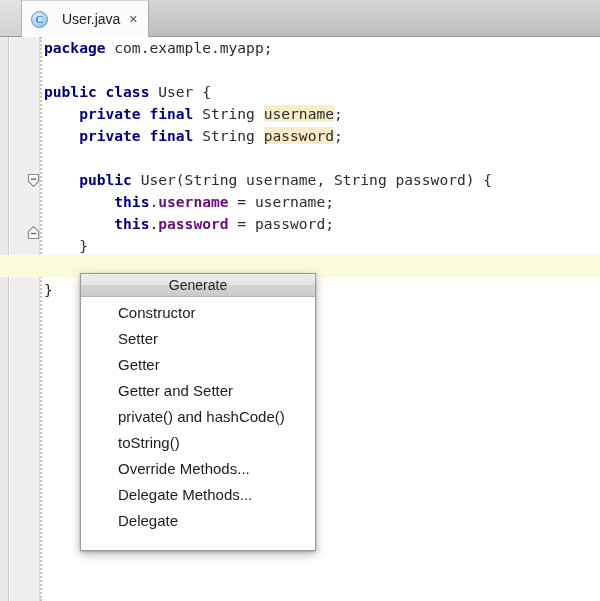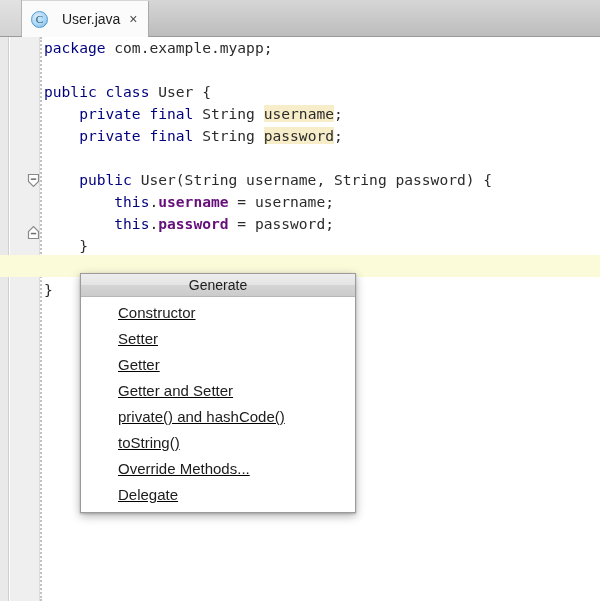--- a/index.html
+++ b/index.html
@@ -129,49 +129,48 @@
     position: absolute;
     left: 44px; top: 0;
     width: 556px; height: 564px;
     font-family: "DejaVu Sans Mono", "Liberation Mono", monospace;
     font-size: 14.6px;
     line-height: 22px;
     color: #2b2b2b;
     white-space: pre;
   }
   .code .ln { height: 22px; }
-  .kw  { color: #00007f; font-weight: normal; }
+  .kw  { color: #00007f; font-weight: bold; }
   .fld { color: #660e7a; font-weight: bold; }
   .hl  { background: #f7edc8; }
 
   
   .popup {
     position: absolute;
     left: 80px; top: 273px;
-    width: 276px;
+    width: 236px;
     background: #fde047;
     border: 1px solid #9b9b9b;
     box-sizing: border-box;
     box-shadow: 0 3px 9px rgba(0,0,0,0.30), 0 1px 2px rgba(0,0,0,0.20);
   }
   .popup-header {
     height: 23px;
     background: linear-gradient(to bottom, #ededed 0%, #e4e4e4 48%, #d4d4d4 52%, #cbcbcb 100%);
     border-bottom: 1px solid #b6b6b6;
     display: flex;
     align-items: center;
     justify-content: center;
     font-size: 14px;
     color: #1d1d1d;
     box-sizing: border-box;
   }
   .popup-list {
-    padding: 3px 0 4px 0;
-    background: #ffffff;
-    text-decoration: underline;
+    padding: 3px 0 16px 0;
+    background: #ffffff;
   }
   .popup-item {
     height: 26px;
     line-height: 26px;
     padding-left: 37px;
     font-size: 15px;
     color: #1c1c1c;
     white-space: nowrap;
     box-sizing: border-box;
   }
@@ -221,17 +220,18 @@
   <div class="popup">
     <div class="popup-header">Generate</div>
     <div class="popup-list" id="popup-list">
         <div class="popup-item">Constructor</div>
         <div class="popup-item">Setter</div>
         <div class="popup-item">Getter</div>
         <div class="popup-item">Getter and Setter</div>
         <div class="popup-item">private() and hashCode()</div>
         <div class="popup-item">toString()</div>
         <div class="popup-item">Override Methods...</div>
+        <div class="popup-item">Delegate Methods...</div>
         <div class="popup-item">Delegate</div>
       </div>
   </div>
 
 </div>
 
 </body></html>

